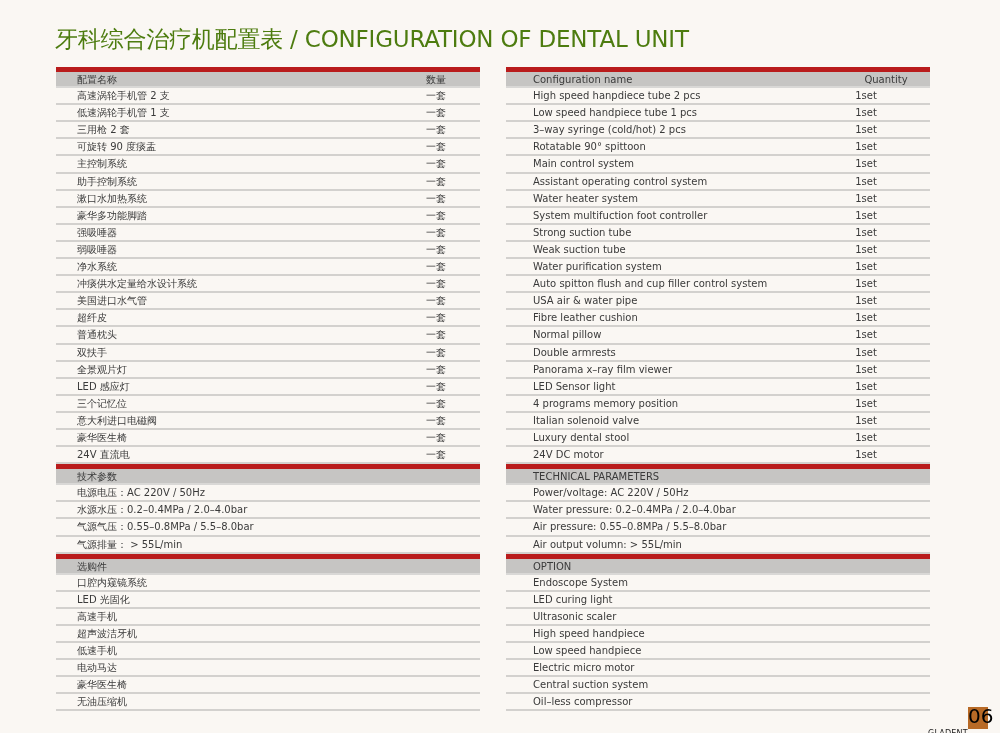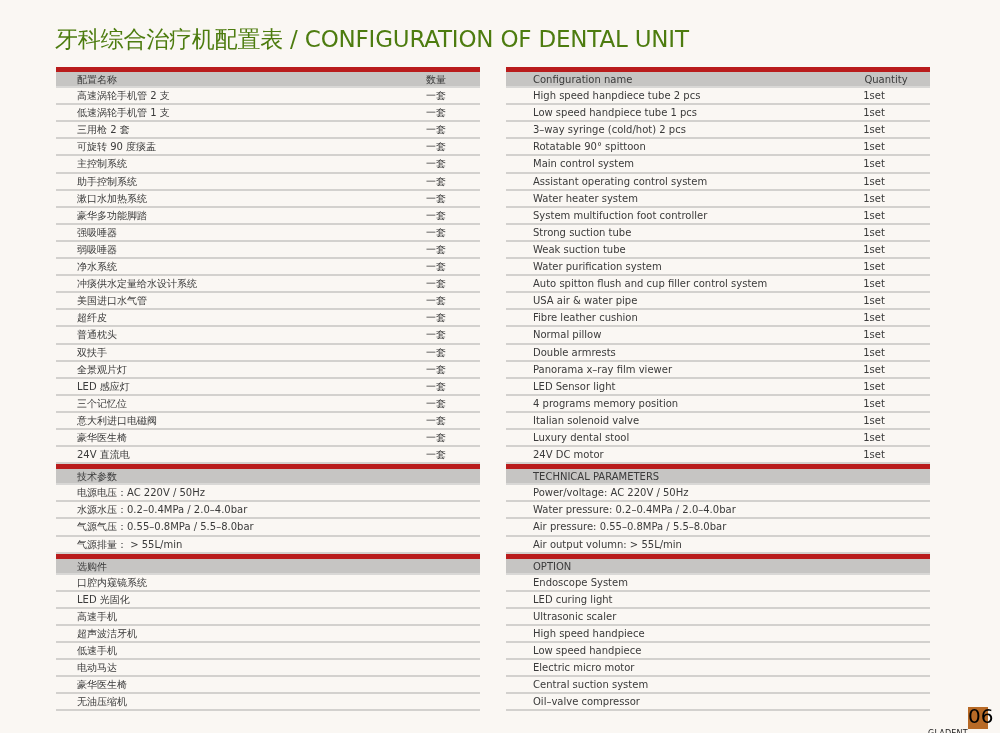--- a/index.html
+++ b/index.html
@@ -27,21 +27,21 @@
     font-size:10px; position:relative;
     white-space:nowrap;
   }
   .row.head {
     background:#c6c5c3; border-bottom:2px solid #d9d8d6;
     border-top:5px solid #b91c1c; height:14.1px;
   }
   .row .name { position:absolute; left:21px; }
   .table.right .row .name { left:27px; }
   .row .qty { position:absolute; left:370px; }
-  .table.right .row .qty { left:346px; width:44px; text-align:center; }
+  .table.right .row .qty { left:338px; width:44px; text-align:center; }
   .table.right .row.col-head .qty { left:352px; width:56px; }
   .brand {
     position:absolute; left:928px; top:713px;
     font-size:8px; color:#222; letter-spacing:0.2px;
     border-bottom:1px solid #a9642a; padding-bottom:1px;margin-top:16px;
   }
   .page-num {
     position:absolute; left:968px; top:707px; width:20px; height:22px;
     background:#b86a26; color:#000000; font-size:20px; line-height:18px; text-align:center;
   }
@@ -313,18 +313,18 @@
     <div class="row">
       <span class="name">Low speed handpiece</span>
     </div>
     <div class="row">
       <span class="name">Electric micro motor</span>
     </div>
     <div class="row">
       <span class="name">Central suction system</span>
     </div>
     <div class="row">
-      <span class="name">Oil–valve compressor</span>
+      <span class="name">Oil–less compressor</span>
     </div>
   </div>
 
 <div class="brand">GLADENT</div>
 <div class="page-num">06</div>
 
 </body></html>

